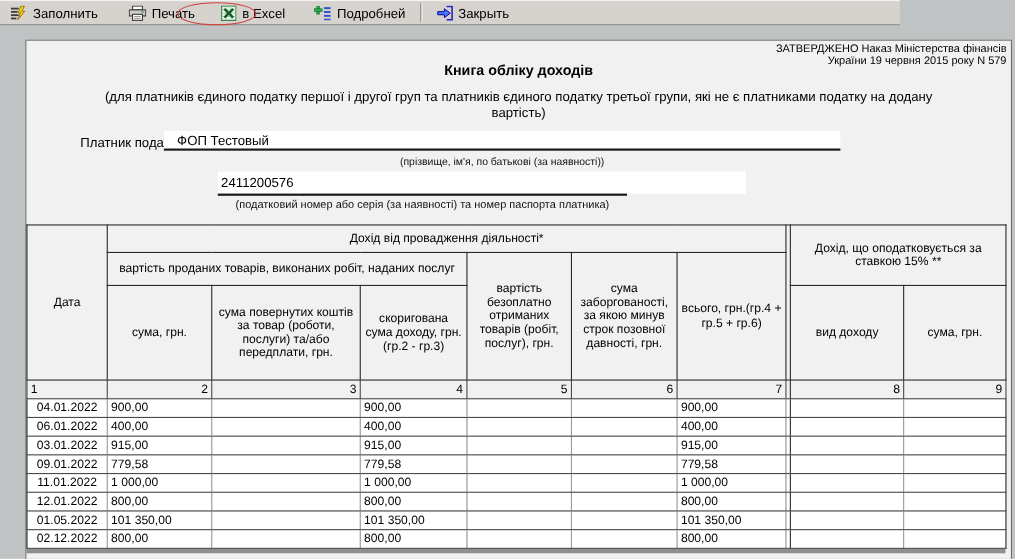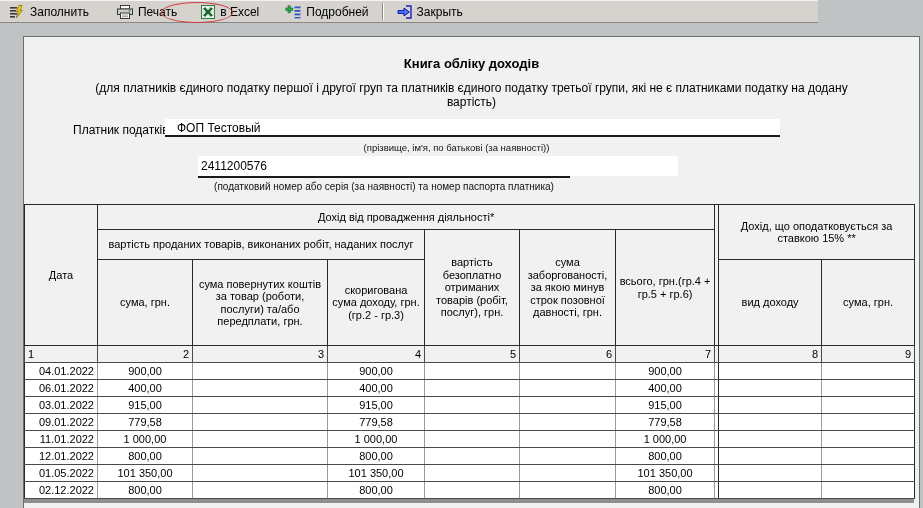--- a/index.html
+++ b/index.html
@@ -52,21 +52,21 @@
   .doc-title {
     position:absolute; top:19px; left:0; width:100%;
     text-align:center; font-weight:bold; font-size:13px;
   }
   .doc-subtitle {
     position:absolute; top:44px; left:50%; transform:translateX(-50%);
     width:795px; text-align:center; font-weight:normal; font-size:12px; line-height:14px;
   }
   .taxpayer-label { position:absolute; left:49px; top:86px; font-size:12px; }
   .field1 {
-    position:absolute; left:141px; top:82px; width:615px; height:18px;
+    position:absolute; left:125px; top:82px; width:615px; height:18px;
     background:#ffffff; border-bottom:2px solid #1a1a1a;
     font-size:12px; padding:2px 0 0 12px;
   }
   .caption1 {
     position:absolute; left:125px; top:105px; width:615px;
     text-align:center; font-size:9.5px; color:#111;
   }
   .field2-box {
     position:absolute; left:174px; top:119px; width:480px; height:20px;
     background:#ffffff; font-size:12px; padding:3px 0 0 3px;
@@ -97,22 +97,22 @@
   .numrow td {
     background:#f1f1f1; border:1px solid #4a4a4a;
     text-align:right;
   }
   .numrow td.first { text-align:left; }
   .drow td {
     background:#ffffff;
     border-top:1px solid #4a4a4a; border-bottom:1px solid #4a4a4a;
     border-left:1px solid #9a9a9a; border-right:1px solid #9a9a9a;
   }
-  .drow td.c-date { text-align:right; border-left:1px solid #2a2a2a; }
-  .drow td.num { text-align:center; }
+  .drow td.c-date { text-align:center; border-left:1px solid #2a2a2a; }
+  .drow td.num { text-align:left; }
   .drow td.last { border-right:1px solid #2a2a2a; }
   .gapcell { background:#f1f1f1 !important; border-left:1px solid #2a2a2a !important; border-right:1px solid #2a2a2a !important; }
   .drow .gapcell { background:#ffffff !important; border-top:1px solid #4a4a4a; border-bottom:1px solid #4a4a4a; }
   th.gapcell { border-top:1px solid #2a2a2a; border-bottom:1px solid #2a2a2a; }
 </style>
 </head>
 <body>
 
 <div class="toolbar">
   <button class="tb-btn">
@@ -182,20 +182,24 @@
         <path d="M9 1 H14 V13 H9" fill="none" stroke="#2020c0" stroke-width="1.4"></path>
         <path d="M1 5.6 H7 V3 L12.3 7 L7 11 V8.4 H1 Z" fill="#4d79ff" stroke="#0000a0" stroke-width="0.9"></path>
       </svg>
     </span>
     <span>Закрыть</span>
   </button>
 </div>
 
 <div class="page">
 
+  <div class="approval">
+    <div>ЗАТВЕРДЖЕНО Наказ Міністерства фінансів</div>
+    <div>України 19 червня 2015 року N 579</div>
+  </div>
 
   <div class="doc-title">Книга обліку доходів</div>
   <div class="doc-subtitle">(для платників єдиного податку першої і другої груп та платників єдиного податку третьої групи, які не є платниками податку на додану вартість)</div>
 
   <div class="taxpayer-label">Платник податків:</div>
   <div class="field1">ФОП Тестовый</div>
   <div class="caption1">(прізвище, ім'я, по батькові (за наявності))</div>
 
   <div class="field2-box">2411200576</div>
   <div class="field2-line"></div>

